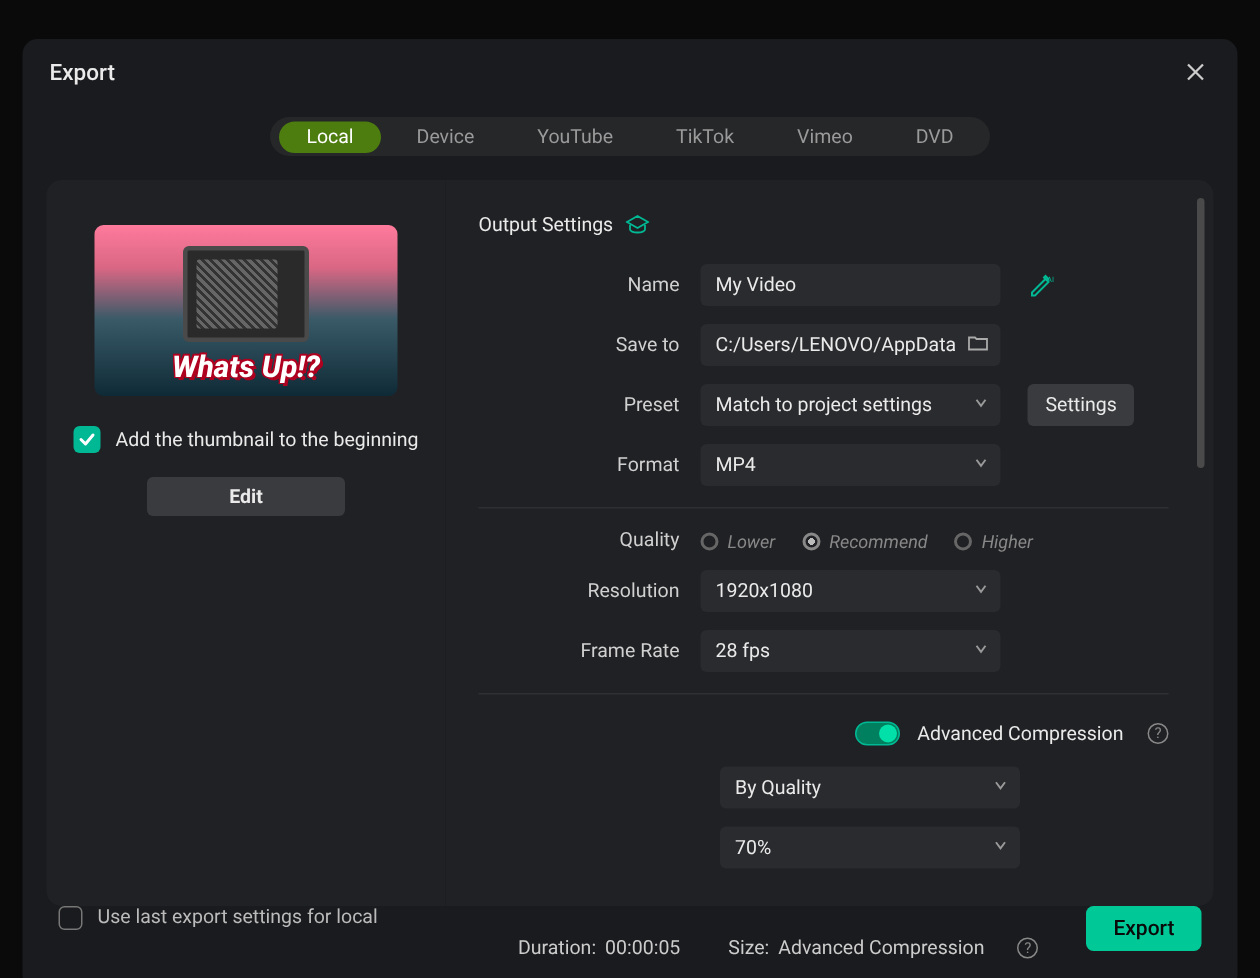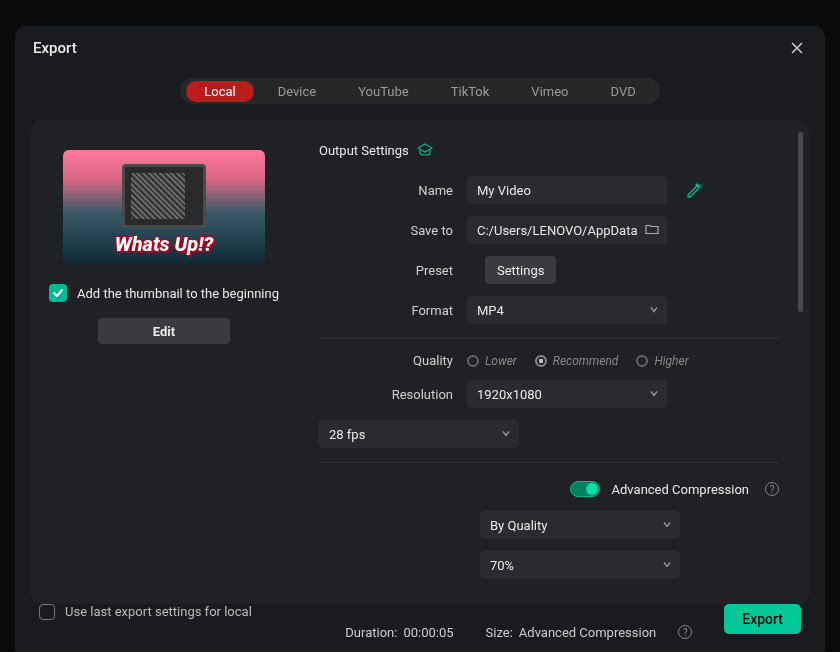--- a/index.html
+++ b/index.html
@@ -5,21 +5,21 @@
 * { box-sizing: border-box; margin: 0; padding: 0; font-family: -apple-system, BlinkMacSystemFont, "Segoe UI", Roboto, Arial, sans-serif; }
 body { background: #0a0a0a; width: 840px; height: 652px; overflow: hidden; }
 .modal { position: absolute; left: 15px; top: 4px; width: 810px; height: 634px; background: #1a1b1e; border-radius: 10px; color: #eaeaea; display: flex; flex-direction: column; margin-top: 22px; }
 .titlebar { height: 44px; display: flex; align-items: center; padding: 0 18px; justify-content: space-between; }
 .titlebar .title { font-size: 15px; font-weight: 500; }
 .close-x { width: 20px; height: 20px; display: flex; align-items: center; justify-content: center; cursor: pointer; color: #ccc; }
 .close-x svg { width: 14px; height: 14px; }
 .tabsrow { display: flex; justify-content: center; padding: 8px 0 16px; }
 .tabs { display: flex; background: #262729; border-radius: 18px; height: 26px; align-items: center; padding: 0 6px; gap: 6px; }
 .tab { font-size: 13px; color: #9a9a9a; padding: 3px 18px; border-radius: 14px; cursor: pointer; }
-.tab.active { background: #b91c1c; color: #fff; }
+.tab.active { background: #4d7c0f; color: #fff; }
 .body { flex: 1; display: flex; padding: 0 16px 0 16px; gap: 0; min-height: 0; }
 .leftpanel { width: 266px; background: #202124; border-radius: 10px 0 0 10px; padding: 30px 18px; display: flex; flex-direction: column; align-items: center; }
 .thumb { width: 202px; height: 114px; border-radius: 6px; background: linear-gradient(180deg,#ff7a9c 0%,#d96784 25%,#3a5a68 55%,#0e2a36 100%); position: relative; overflow: hidden; }
 .tv { position:absolute; left:50%; top:40%; transform:translate(-50%,-50%); width:84px; height:64px; background:#2a2a2a; border:3px solid #4a4a4a; border-radius:4px; }
 .tv::after{content:"";position:absolute;left:6px;top:6px;right:18px;bottom:6px;background:repeating-linear-gradient(45deg,#666 0 2px,#333 2px 4px);border-radius:2px;}
 .thumbtext { position: absolute; bottom: 8px; left: 0; right: 0; text-align: center; font-size: 20px; font-weight: 800; font-style: italic; color: #fff; text-shadow: 2px 2px 0 #b00020, -1px -1px 0 #b00020, 1px -1px 0 #b00020, -1px 1px 0 #b00020; }
 .checkrow { display: flex; align-items: center; gap: 10px; margin-top: 20px; font-size: 13px; color: #eaeaea; }
 .cb { width: 18px; height: 18px; border-radius: 4px; background: #00b894; display: flex; align-items: center; justify-content: center; }
 .cb svg { width: 12px; height: 12px; stroke: #fff; }
 .editbtn { margin-top: 16px; width: 132px; height: 26px; background: #3a3b3e; border-radius: 4px; display: flex; align-items: center; justify-content: center; font-size: 13px; color: #eaeaea; cursor: pointer; font-weight: bold; }
@@ -132,20 +132,26 @@
           <span class="foldericon">
             <svg viewBox="0 0 14 14">
                 <path d="M1 4 h4 l1 1 h7 v7 H1 Z" fill="none" stroke="#aaa" stroke-width="1.2"></path>
               </svg>
           </span>
         </div>
       </div>
 
       <div class="frow">
         <div class="flabel">Preset</div>
+        <div class="finput">
+          <span>Match to project settings</span>
+          <span class="chev"><svg viewBox="0 0 10 10">
+                <path d="M2 3 L5 7 L8 3" fill="none" stroke="currentColor" stroke-width="1.3"></path>
+              </svg></span>
+        </div>
         <div class="settingsbtn">Settings</div>
       </div>
 
       <div class="frow">
         <div class="flabel">Format</div>
         <div class="finput">
           <span>MP4</span>
           <span class="chev"><svg viewBox="0 0 10 10">
                 <path d="M2 3 L5 7 L8 3" fill="none" stroke="currentColor" stroke-width="1.3"></path>
               </svg></span>
@@ -176,20 +182,21 @@
         <div class="flabel">Resolution</div>
         <div class="finput">
           <span>1920x1080</span>
           <span class="chev"><svg viewBox="0 0 10 10">
                 <path d="M2 3 L5 7 L8 3" fill="none" stroke="currentColor" stroke-width="1.3"></path>
               </svg></span>
         </div>
       </div>
 
       <div class="frow">
+        <div class="flabel">Frame Rate</div>
         <div class="finput">
           <span>28 fps</span>
           <span class="chev"><svg viewBox="0 0 10 10">
                 <path d="M2 3 L5 7 L8 3" fill="none" stroke="currentColor" stroke-width="1.3"></path>
               </svg></span>
         </div>
       </div>
 
       <div class="hr"></div>
 

